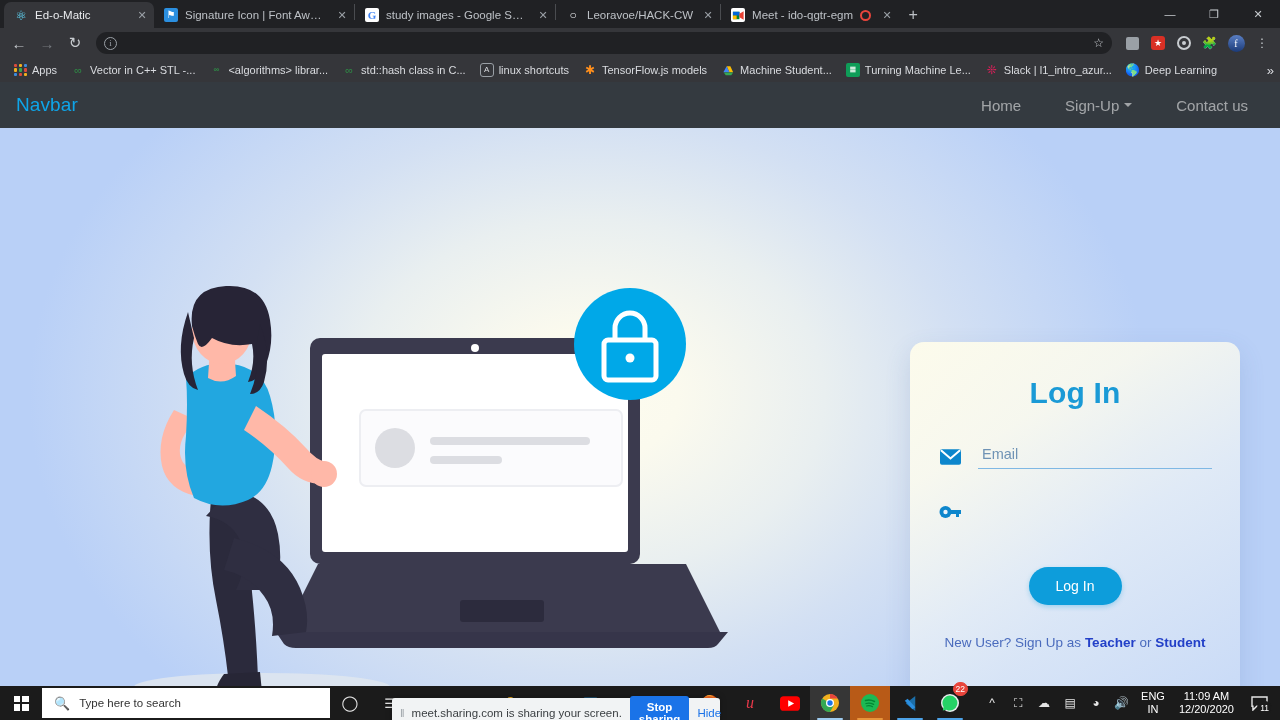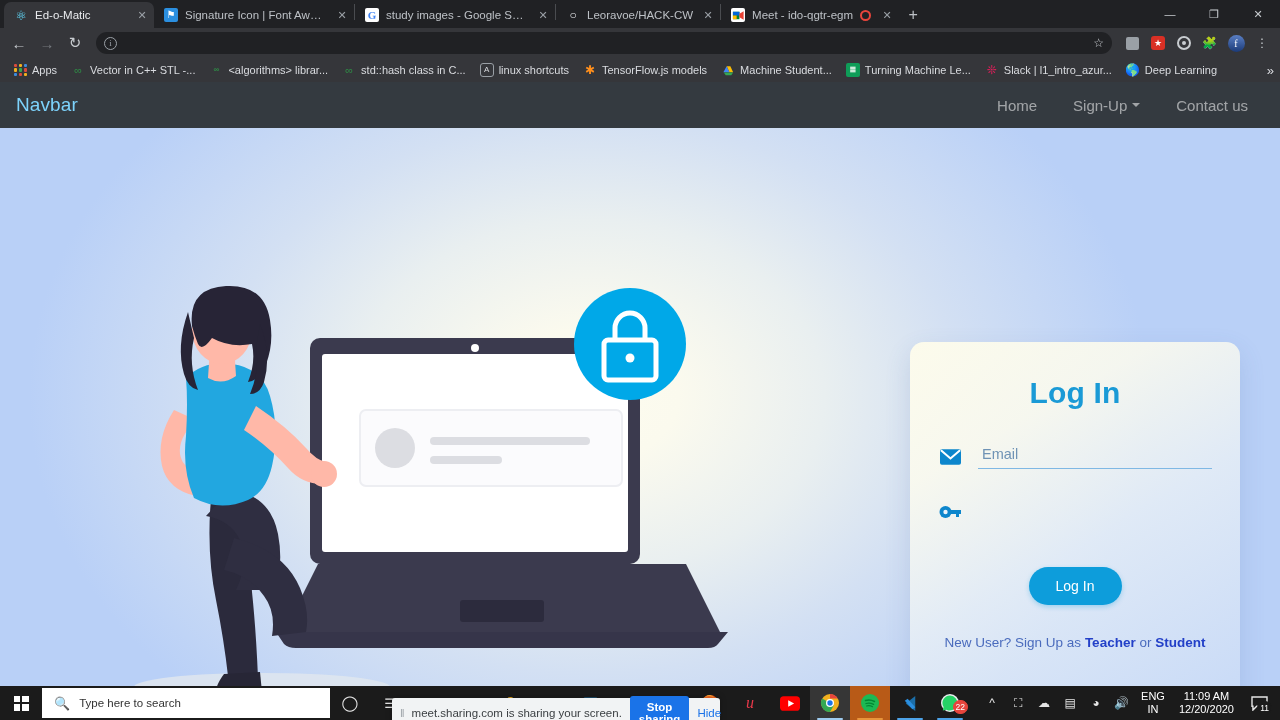--- a/index.html
+++ b/index.html
@@ -133,22 +133,22 @@
   
   .page {
     width: 1280px; height: 604px; position: relative; overflow: hidden;
     background:
       radial-gradient(ellipse 560px 420px at 46% 52%, #fdfcef 0%, #fbfaee 16%, #e9eff0 42%, #d3e0f3 66%, #b9d0f7 100%);
   }
   .nav {
     height: 46px; background: #343a40; display: flex;
     align-items: center; padding: 0 16px; position: relative; z-index: 5;
   }
-  .nav-brand { color: #7dd3fc; font-size: 19px; letter-spacing: .1px; }
-  .nav-links { margin-left: auto; display: flex; align-items: center; gap: 4px; }
+  .nav-brand { color: #0ea5e9; font-size: 19px; letter-spacing: .1px; }
+  .nav-links { margin-left: auto; display: flex; align-items: center; gap: 12px; }
   .nav-link {
     color: rgba(255,255,255,.54); font-size: 15px; padding: 8px 16px;
     display: flex; align-items: center; gap: 5px; white-space: nowrap;
   }
   .caret {
     width: 0; height: 0; border-left: 4px solid transparent;
     border-right: 4px solid transparent; border-top: 4.5px solid rgba(255,255,255,.54);
     display: inline-block;
   }
 
@@ -593,21 +593,21 @@
     <svg width="19" height="19" viewBox="0 0 20 20">
         <path d="M15 2l-10 8 10 8z" fill="#1b6ea8"></path>
         <path d="M4 7l3-2 8 9-3 2z" fill="#2b8fe0"></path>
       </svg>
   </div>
   <div class="tb-icon open" style="position:relative;">
     <svg width="20" height="20" viewBox="0 0 20 20">
         <circle cx="10" cy="10" r="9" fill="#e9edef"></circle>
         <path d="M10 2.5a7.5 7.5 0 00-6.4 11.4L2.8 17.5l3.7-.8A7.5 7.5 0 1010 2.5z" fill="#25d366"></path>
       </svg>
-    <span class="badge" style="background:#e8453c;border-color:#e8453c;right:2px;bottom:6px;">22</span>
+    <span class="badge" style="background:#e8453c;border-color:#e8453c;right:2px;bottom:24px;">22</span>
   </div>
 
   <div class="tray">
     <div class="tray-icon">^</div>
     <div class="tray-icon">⛶</div>
     <div class="tray-icon">☁</div>
     <div class="tray-icon">▤</div>
     <div class="tray-icon">◕</div>
     <div class="tray-icon">🔊</div>
     <div class="lang">

